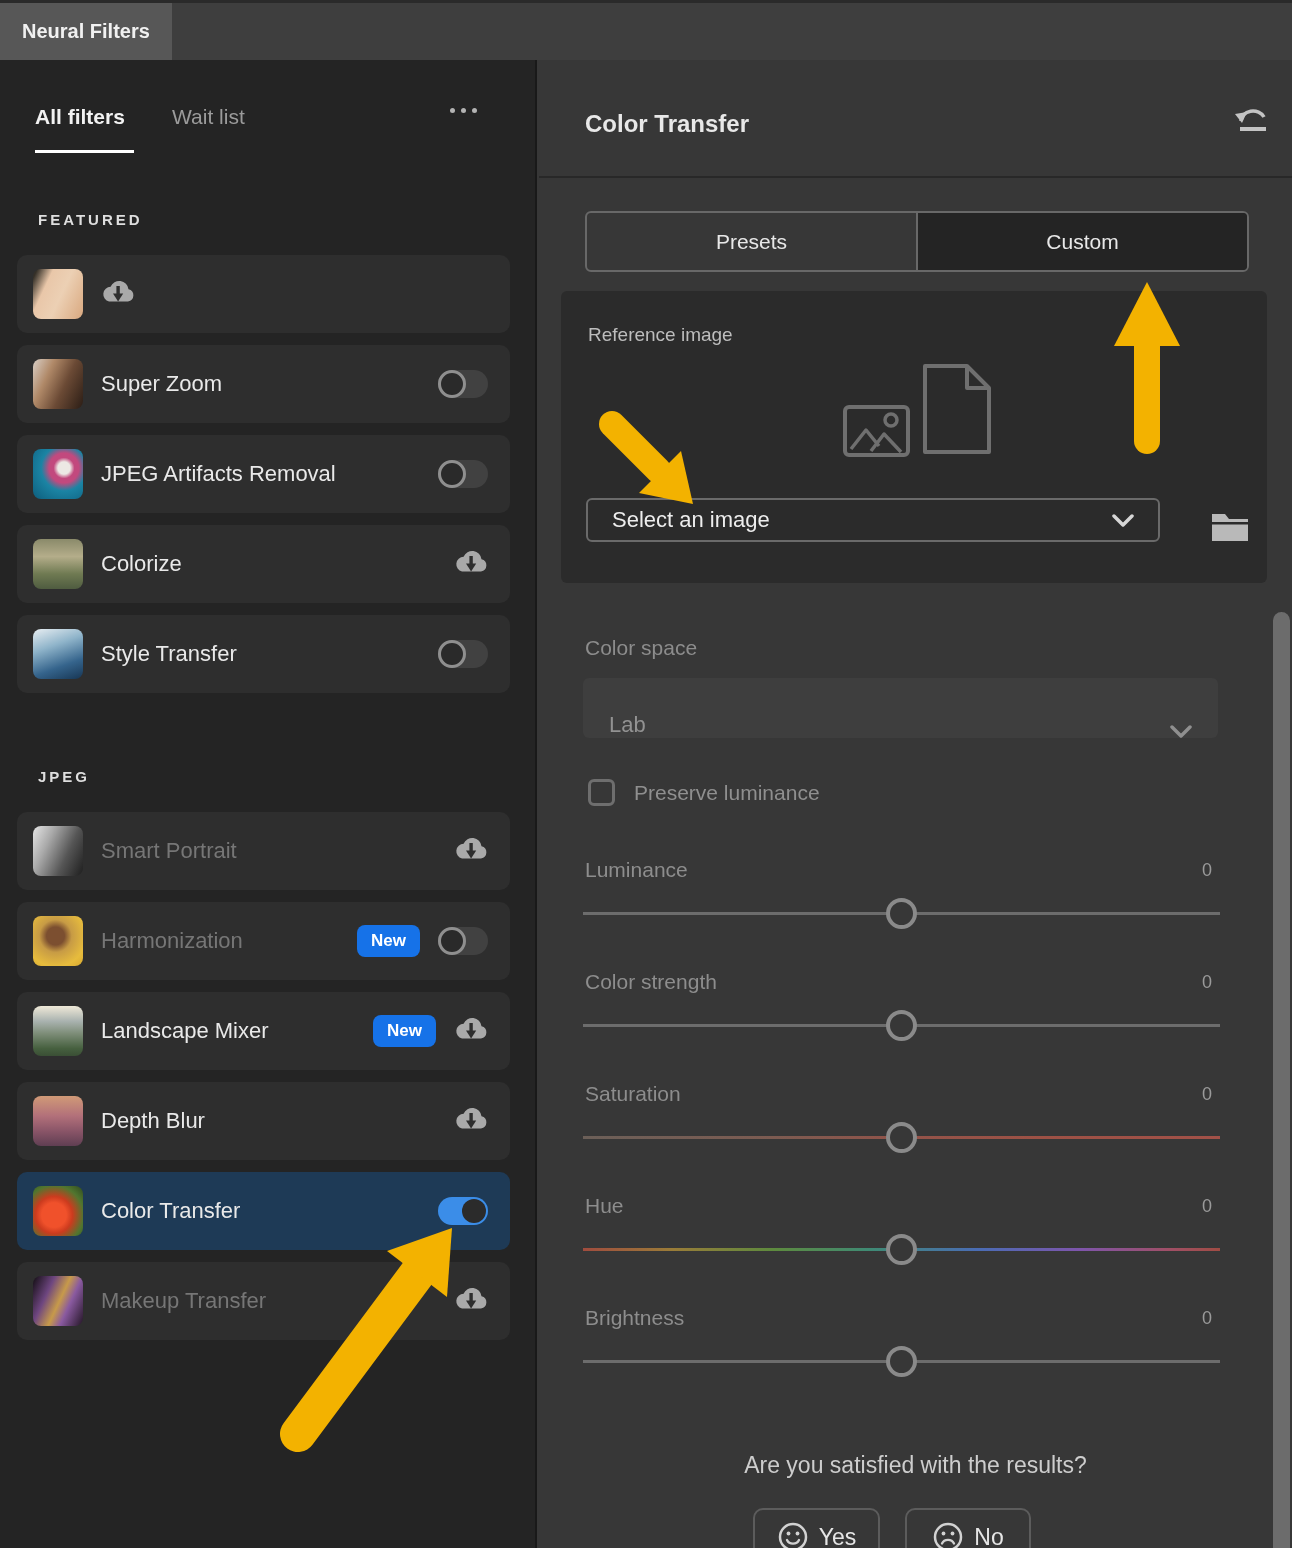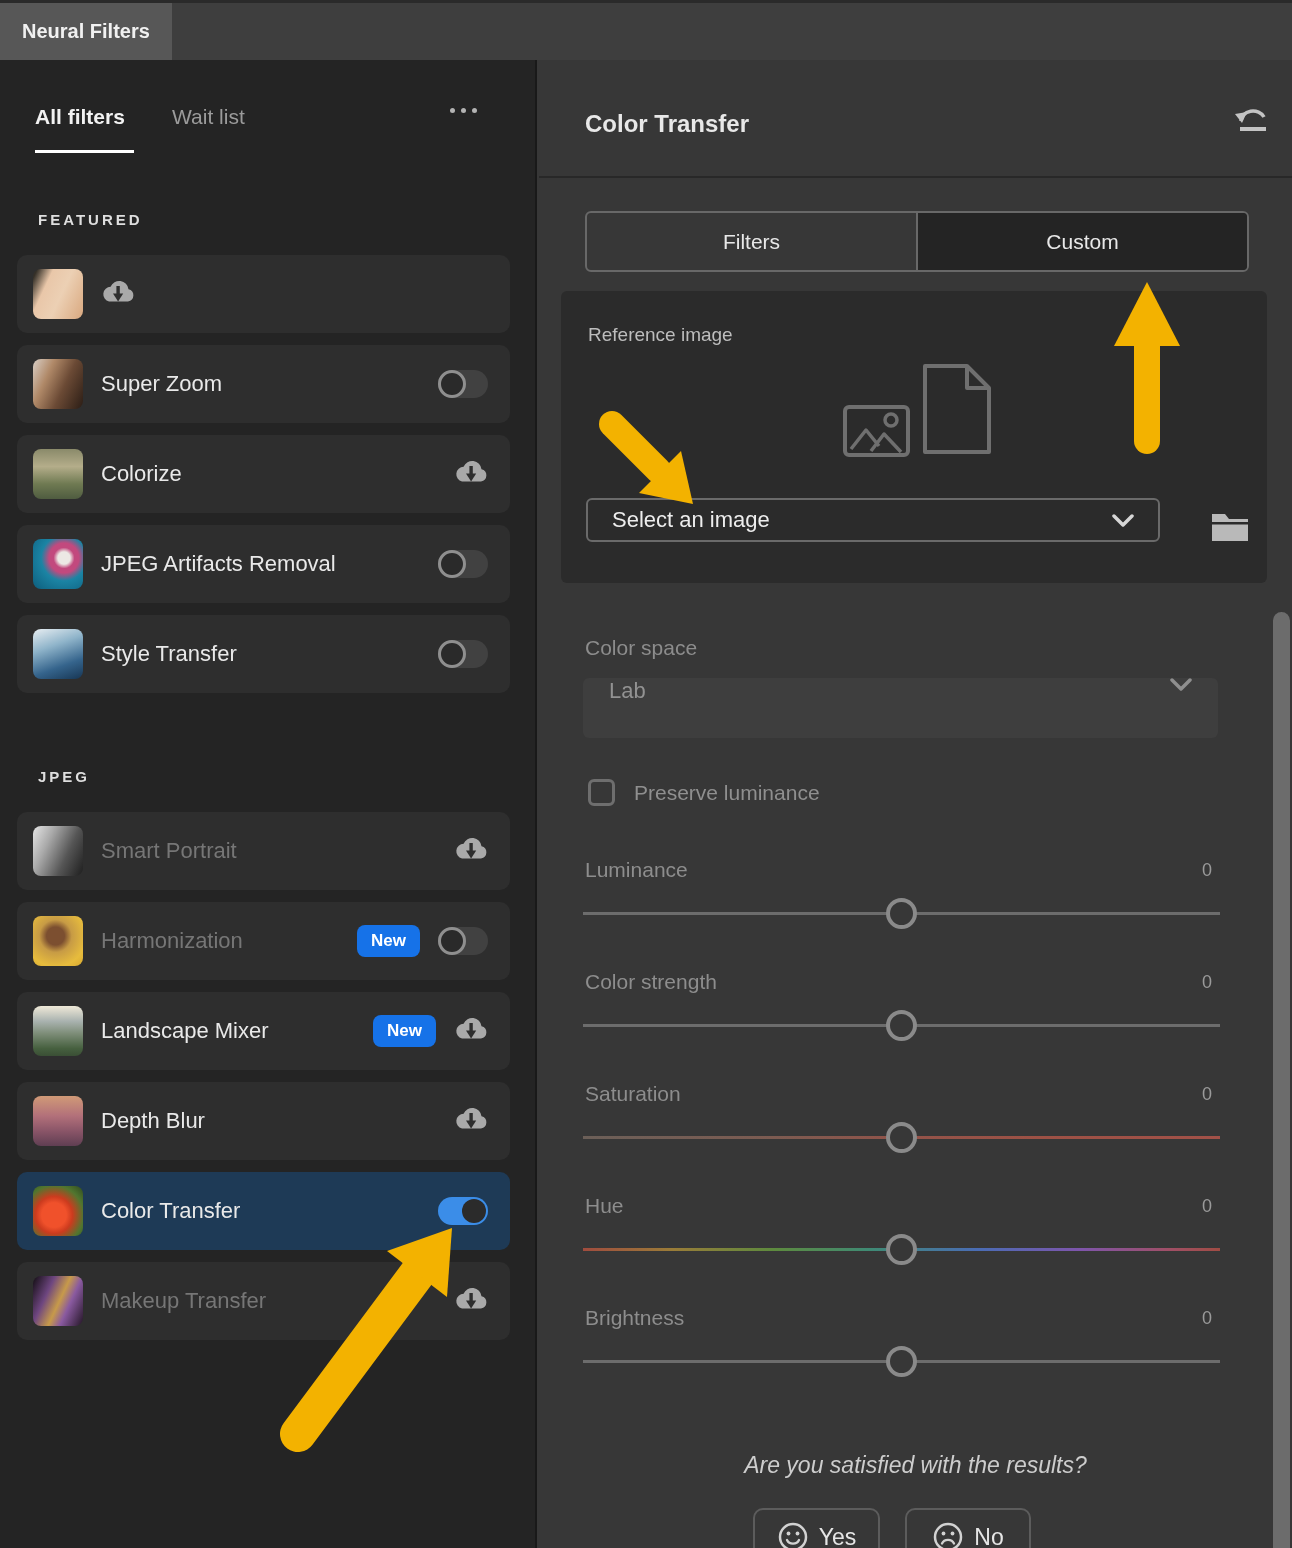--- a/index.html
+++ b/index.html
@@ -64,36 +64,36 @@
   .ref-card{position:absolute;left:22px;top:231px;width:706px;height:292px;background:#2b2b2b;border-radius:6px}
   .ref-label{position:absolute;left:27px;top:33px;font-size:19px;color:#bdbdbd}
   .ref-doc-icon{position:absolute;left:361px;top:72px}
   .ref-img-icon{position:absolute;left:282px;top:114px}
   .ref-select{position:absolute;left:25px;top:207px;width:574px;height:44px;border:2px solid #6a6a6a;
     border-radius:6px;display:flex;align-items:center;box-sizing:border-box;padding:0 24px}
   .ref-select span{flex:1;font-size:22px;color:#ededed}
   .ref-folder{position:absolute;left:649px;top:219px}
   .cs-label{position:absolute;left:46px;top:576px;font-size:21px;color:#8c8c8c}
   .cs-select{position:absolute;left:44px;top:618px;width:635px;height:60px;background:#3e3e3e;
-    border-radius:6px;display:flex;align-items:flex-start;box-sizing:border-box;padding:0 26px}
+    border-radius:6px;display:flex;align-items:flex-end;box-sizing:border-box;padding:0 26px}
   .cs-select span{flex:1;font-size:22px;color:#929292}
   .pl-check{position:absolute;left:49px;top:719px;width:27px;height:27px;border:3px solid #6e6e6e;
     border-radius:6px;box-sizing:border-box}
   .pl-label{position:absolute;left:95px;top:721px;font-size:21px;color:#8f8f8f}
   .sliders{position:absolute;left:44px;top:798px;width:637px}
   .sl-row{position:relative;height:112px}
   .sl-label{position:absolute;left:2px;top:0;font-size:21px;color:#8d8d8d}
   .sl-value{position:absolute;right:8px;top:2px;font-size:18px;color:#9a9a9a}
   .sl-track{position:absolute;left:0;right:0;top:54px;height:3px;background:#6c6c6c}
   .sl-track.saturation{background:linear-gradient(90deg,#6b5f58 0%,#7c5b51 30%,#925349 50%,#9d5145 72%,#a25148 100%)}
   .sl-track.hue{background:linear-gradient(90deg,#a04c3e 0%,#9a7c38 14%,#5d8a3e 30%,#3f8a74 45%,#4a6cb4 62%,#7e55ab 78%,#a04f66 92%,#a04c44 100%)}
   .sl-handle{position:absolute;left:303px;top:40px;width:31px;height:31px;border:4px solid #8a8a8a;
     border-radius:50%;background:#373737;box-sizing:border-box}
   .question{position:absolute;left:0;top:1392px;width:753px;text-align:center;
-    font-size:23px;font-style:italic;color:#cdcdcd}
+    font-size:23px;color:#cdcdcd}
   .fb-btn{position:absolute;top:1448px;height:58px;border:2px solid #5c5c5c;border-radius:10px;
     display:flex;align-items:center;justify-content:center;gap:10px;font-size:23px;color:#e6e6e6;
     box-sizing:border-box;background:transparent}
   .fb-yes{left:214px;width:127px}
   .fb-no{left:366px;width:126px}
   .scrollbar{position:absolute;left:734px;top:552px;width:17px;height:936px;background:#6c6c6c;
     border-radius:9px 9px 0 0}
   
   .annotations{position:absolute;left:0;top:0;width:1292px;height:1548px;pointer-events:none;z-index:50}
 </style>
@@ -128,34 +128,34 @@
             </svg></span>
         </div>
         <div class="sb-item">
           <div class="thumb th-zoom"></div>
           <div class="sb-label">Super Zoom</div>
           <div class="toggle">
             <div class="knob"></div>
           </div>
         </div>
         <div class="sb-item">
-          <div class="thumb th-colorize"></div>
-          <div class="sb-label">Colorize</div>
-          <span class="cloud"><svg width="34" height="30" viewBox="0 0 34 30">
-              <path fill="#a9a9a9" d="M27.5 12.2A9.3 9.3 0 0 0 9.6 9.8 7.4 7.4 0 0 0 8 24.4h19a6.2 6.2 0 0 0 .5-12.2z"></path>
-              <rect x="15.4" y="9" width="3.4" height="8.5" fill="#2e2e2e"></rect>
-              <path d="M12 16.5 L22.2 16.5 L17.1 24.5 Z" fill="#2e2e2e"></path>
-            </svg></span>
-        </div>
-        <div class="sb-item">
           <div class="thumb th-jpeg"></div>
           <div class="sb-label">JPEG Artifacts Removal</div>
           <div class="toggle">
             <div class="knob"></div>
           </div>
+        </div>
+        <div class="sb-item">
+          <div class="thumb th-colorize"></div>
+          <div class="sb-label">Colorize</div>
+          <span class="cloud"><svg width="34" height="30" viewBox="0 0 34 30">
+              <path fill="#a9a9a9" d="M27.5 12.2A9.3 9.3 0 0 0 9.6 9.8 7.4 7.4 0 0 0 8 24.4h19a6.2 6.2 0 0 0 .5-12.2z"></path>
+              <rect x="15.4" y="9" width="3.4" height="8.5" fill="#2e2e2e"></rect>
+              <path d="M12 16.5 L22.2 16.5 L17.1 24.5 Z" fill="#2e2e2e"></path>
+            </svg></span>
         </div>
         <div class="sb-item">
           <div class="thumb th-style"></div>
           <div class="sb-label">Style Transfer</div>
           <div class="toggle">
             <div class="knob"></div>
           </div>
         </div>
       </div>
       <div class="sb-sec beta">
@@ -221,21 +221,21 @@
   <div class="p-reset">
     <svg width="40" height="40" viewBox="0 0 40 40">
       <path d="M8 19 A 12 10 0 0 1 31 15" fill="none" stroke="#c4c4c4" stroke-width="3.5"></path>
       <path d="M2 12 L14 10 L9 21 Z" fill="#c4c4c4"></path>
       <rect x="7" y="25" width="26" height="4" fill="#c4c4c4"></rect>
     </svg>
   </div>
   <div class="p-divider"></div>
 
   <div class="seg">
-    <div class="seg-btn" id="seg-presets">Filters</div>
+    <div class="seg-btn" id="seg-presets">Presets</div>
     <div class="seg-btn active" id="seg-custom">Custom</div>
   </div>
 
   <div class="ref-card">
     <div class="ref-label">Reference image</div>
     <div class="ref-doc-icon">
       <svg width="70" height="92" viewBox="0 0 70 92">
         <path d="M3 3 h42 l22 22 v64 h-64 z" fill="none" stroke="#6f6f6f" stroke-width="4" stroke-linejoin="round"></path>
         <path d="M45 3 v22 h22" fill="none" stroke="#6f6f6f" stroke-width="4" stroke-linejoin="round"></path>
       </svg>

